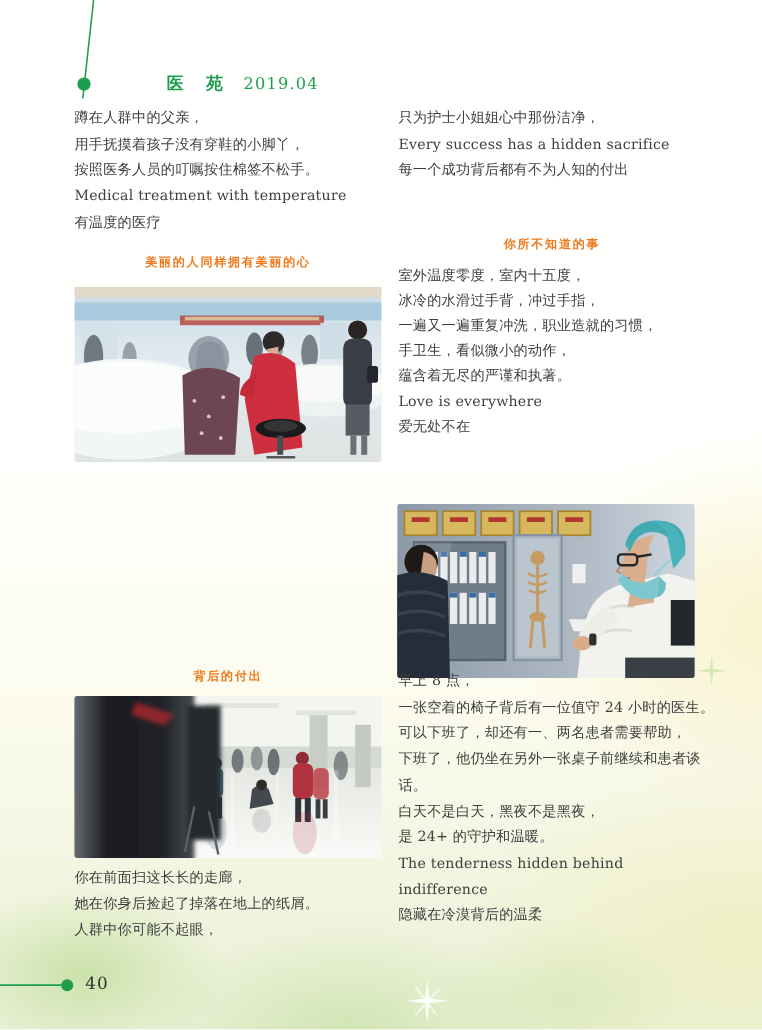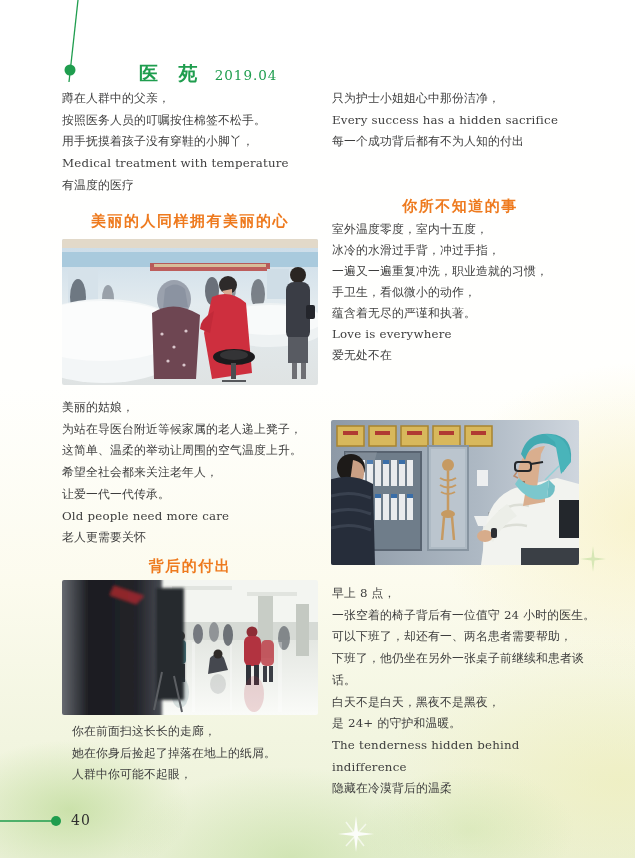--- a/index.html
+++ b/index.html
@@ -14,35 +14,35 @@
       radial-gradient(ellipse 150px 90px  at 470px 830px, rgba(190,220,150,.35), transparent 70%),
       radial-gradient(ellipse 300px 220px at 648px 520px, rgba(246,238,186,.65), transparent 72%),
       radial-gradient(ellipse 330px 200px at 620px 780px, rgba(238,236,176,.55), transparent 72%),
       linear-gradient(180deg,#ffffff 0%, #fffffd 45%, #fcfbee 68%, #f2f5e0 86%, #ebf1d8 100%);
   }
 
   .abs { position:absolute; }
 
   
   .journal-title {
-    color:#1f9d4e; font-weight:bold; font-size:19px; letter-spacing:7px;
+    color:#1f9d4e; font-weight:bold; font-size:14px; letter-spacing:7px;
     font-family:"DejaVu Serif","Liberation Serif",serif;
     padding-left:47px;
   }
   .issue-date { color:#1f9d4e; font-size:13.5px; letter-spacing:1px; margin-left:10px; }
 
   
   .tblock { width:266px; font-size:11.8px; line-height:21.7px; color:#3d3d3d; letter-spacing:.2px; }
   .tblock.lh2 { line-height:21.0px; }
   .line { min-height:21px; }
 
   
   .sec-heading {
     width:256px; text-align:center; color:#ee7a1e; font-weight:bold;
-    font-size:15px; letter-spacing:1.5px;
+    font-size:10px; letter-spacing:1.5px;
     font-family:Liberation Mono, monospace;
   }
 
   .photo { display:block; border-radius:2px; }
 
   .page-number { font-size:14px; color:#2f2f2f; letter-spacing:1px; }
 </style>
 </head>
 <body>
 
@@ -53,22 +53,22 @@
     <circle cx="70" cy="70" r="5.5" fill="#1f9d4e"></circle>
   </svg>
 
   <div class="abs" style="left:92px;top:61px;display:flex;align-items:baseline;">
     <span class="journal-title">医 苑</span>
     <span class="issue-date">2019.04</span>
   </div>
 
   <div class="abs tblock" style="left:62px;top:88px">
     <p class="line">蹲在人群中的父亲，</p>
+    <p class="line">用手抚摸着孩子没有穿鞋的小脚丫，</p>
     <p class="line">按照医务人员的叮嘱按住棉签不松手。</p>
-    <p class="line">用手抚摸着孩子没有穿鞋的小脚丫，</p>
     <p class="line">Medical treatment with temperature</p>
     <p class="line">有温度的医疗</p>
   </div>
 
   <h3 class="abs sec-heading" style="left:62px;top:212px">美丽的人同样拥有美丽的心</h3>
 
   <svg class="abs photo" style="left:62px;top:239px" width="256" height="146" viewBox="0 0 256 146">
     <defs>
       <linearGradient id="p1bg" x1="0" y1="0" x2="0" y2="1">
         <stop offset="0" stop-color="#c9dbe8"></stop>
@@ -115,29 +115,20 @@
     <line x1="160" y1="142" x2="184" y2="142" stroke="#55575b" stroke-width="2"></line>
 
     <circle cx="236" cy="36" r="8" fill="#2a2522"></circle>
     <rect x="224" y="43" width="24" height="58" rx="8" fill="#3a3d45"></rect>
     <rect x="226" y="98" width="20" height="26" fill="#585b62"></rect>
     <rect x="230" y="124" width="5" height="16" fill="#6e6f74"></rect>
       <rect x="239" y="124" width="5" height="16" fill="#6e6f74"></rect>
     <rect x="244" y="66" width="9" height="14" rx="2" fill="#23252b"></rect>
   </svg>
 
-  <div class="abs tblock" style="left:62px;top:397px">
-    <p class="line">美丽的姑娘，</p>
-    <p class="line">为站在导医台附近等候家属的老人递上凳子，</p>
-    <p class="line">这简单、温柔的举动让周围的空气温度上升。</p>
-    <p class="line">希望全社会都来关注老年人，</p>
-    <p class="line">让爱一代一代传承。</p>
-    <p class="line">Old people need more care</p>
-    <p class="line">老人更需要关怀</p>
-  </div>
 
   <h3 class="abs sec-heading" style="left:62px;top:557px">背后的付出</h3>
 
   <svg class="abs photo" style="left:62px;top:580px" width="256" height="135" viewBox="0 0 256 135">
     <defs>
       <linearGradient id="p2floor" x1="0" y1="0" x2="0" y2="1">
         <stop offset="0" stop-color="#e4e7e2"></stop>
           <stop offset="1" stop-color="#fafbf8"></stop>
       </linearGradient>
       <linearGradient id="p2pillar" x1="0" y1="0" x2="1" y2="0">
@@ -189,21 +180,21 @@
 
     <g filter="url(#blur2)">
       <rect x="-4" y="-4" width="104" height="143" fill="url(#p2pillar)"></rect>
       <path d="M52,6 l30,10 -8,8 -26,-9 Z" fill="#a3282e" opacity=".85"></path>
       <rect x="94" y="8" width="28" height="112" fill="#27292e"></rect>
     </g>
     <line x1="100" y1="92" x2="92" y2="130" stroke="#5c5f63" stroke-width="2"></line>
     <line x1="112" y1="96" x2="120" y2="132" stroke="#5c5f63" stroke-width="2"></line>
   </svg>
 
-  <div class="abs tblock" style="left:72px;top:721px">
+  <div class="abs tblock" style="left:62px;top:721px">
     <p class="line">你在前面扫这长长的走廊，</p>
     <p class="line">她在你身后捡起了掉落在地上的纸屑。</p>
     <p class="line">人群中你可能不起眼，</p>
   </div>
 
   <div class="abs tblock" style="left:332px;top:88px">
     <p class="line">只为护士小姐姐心中那份洁净，</p>
     <p class="line">Every success has a hidden sacrifice</p>
     <p class="line">每一个成功背后都有不为人知的付出</p>
   </div>
@@ -317,21 +308,21 @@
     <line x1="188" y1="62" x2="194" y2="62" stroke="#8e6248" stroke-width="1.5"></line>
 
     <path d="M184,64 Q198,84 216,78 L218,60 Q200,72 188,58 Z" fill="#7cc7cd"></path>
     <path d="M216,78 q8,-2 8,-12 l-6,-6 Z" fill="#6fbec5"></path>
     <line x1="214" y1="60" x2="228" y2="46" stroke="#8fd0d5" stroke-width="1.5"></line>
 
     <rect x="228" y="80" width="20" height="38" fill="#23272c"></rect>
     <rect x="190" y="128" width="58" height="17" fill="#3a3f45"></rect>
   </svg>
 
-  <div class="abs tblock" style="left:332px;top:583px">
+  <div class="abs tblock" style="left:332px;top:557px">
     <p class="line">早上 8 点，</p>
     <p class="line">一张空着的椅子背后有一位值守 24 小时的医生。</p>
     <p class="line">可以下班了，却还有一、两名患者需要帮助，</p>
     <p class="line">下班了，他仍坐在另外一张桌子前继续和患者谈话。</p>
     <p class="line">白天不是白天，黑夜不是黑夜，</p>
     <p class="line">是 24+ 的守护和温暖。</p>
     <p class="line">The tenderness hidden behind indifference</p>
     <p class="line">隐藏在冷漠背后的温柔</p>
   </div>
 

